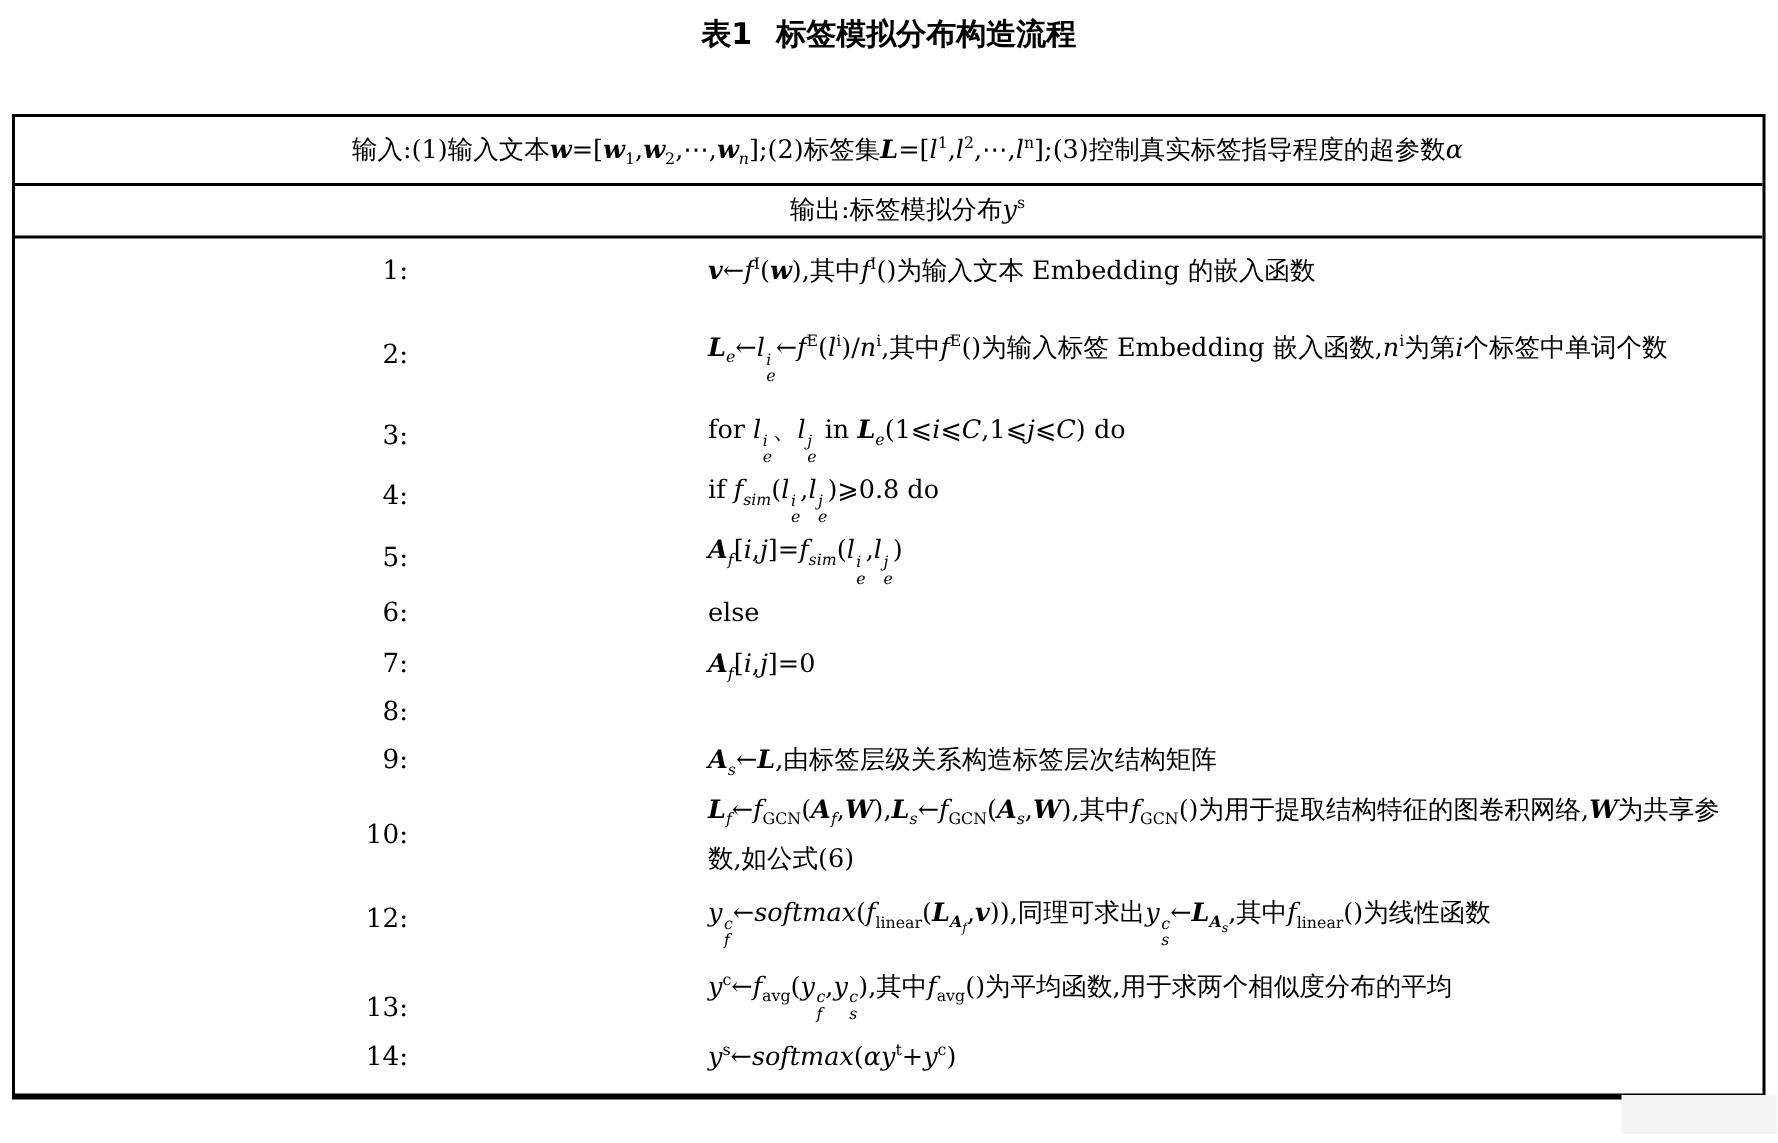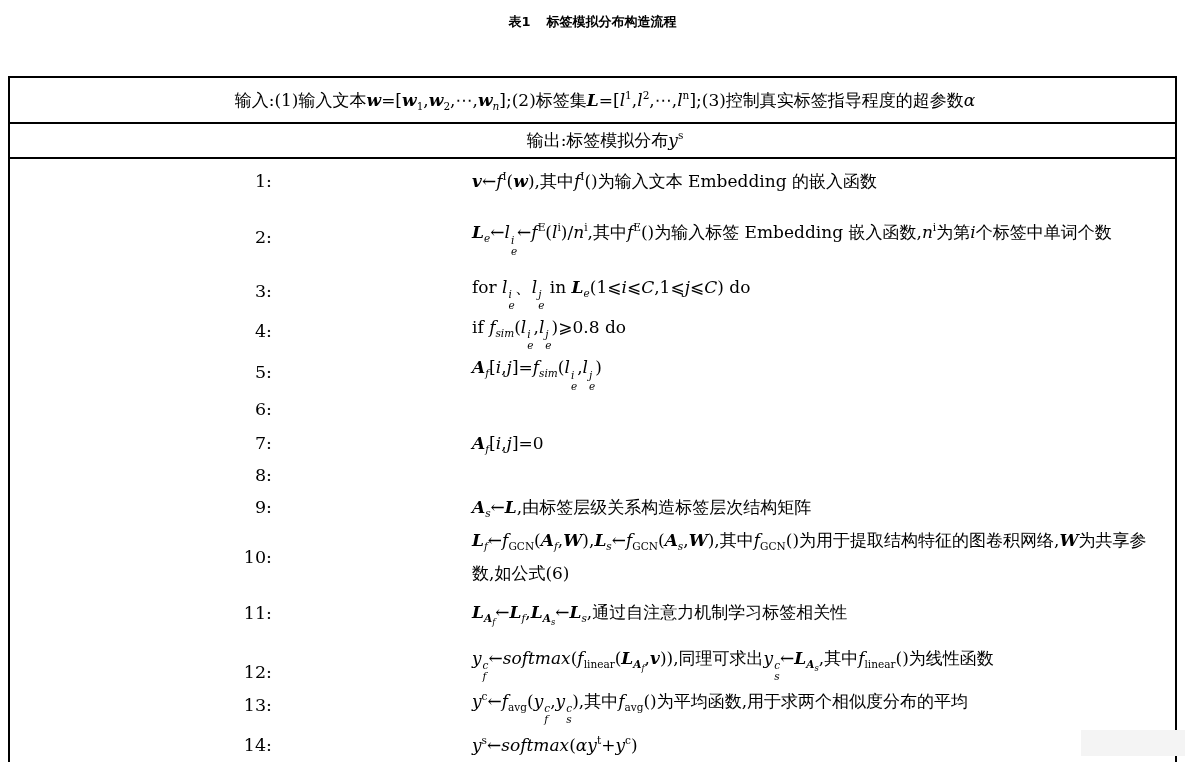--- a/index.html
+++ b/index.html
@@ -4,21 +4,21 @@
 <style>
   html,body{margin:0;padding:0;}
   body{
     width:1185px;height:762px;background:#ffffff;color:#000;
     font-family:"DejaVu Serif","Liberation Serif",serif;
     position:relative;overflow:hidden;
   }
   .titles{text-align:center;padding-top:10px;}
   .ttl-zh{
     font-family:"DejaVu Sans","Liberation Sans",sans-serif;
-    font-weight:bold;font-size:13px;line-height:24px;
+    font-weight:bold;font-size:20px;line-height:24px;
   }
   .ttl-zh .lbl{margin-right:16px;}
   .ttl-en{font-size:18px;line-height:24px;margin-top:4px;}
   .ttl-en .lbl{font-weight:bold;margin-right:14px;}
 
   .tbl{
     position:absolute;left:8px;top:76px;width:1169px;box-sizing:border-box;
     border:2px solid #000;border-bottom-width:4px;background:#fff;
   }
   .hrow{
@@ -132,46 +132,43 @@
               <span>i</span>
               <span>e</span>
             </span>,<i>l</i><span class="st">
               <span>j</span>
               <span>e</span>
             </span>)</div>
         </div>
       </div>
       <div class="row">
         <div class="num">6:</div>
+        <div class="ct">
+          <div class="ctin">else</div>
+        </div>
       </div>
       <div class="row">
         <div class="num">7:</div>
         <div class="ct">
           <div class="ctin"><b class="v">A</b><sub class="i">f</sub>[<i>i</i>,<i>j</i>]=0</div>
         </div>
       </div>
       <div class="row">
         <div class="num">8:</div>
       </div>
       <div class="row">
         <div class="num">9:</div>
         <div class="ct">
           <div class="ctin"><b class="v">A</b><sub class="i">s</sub>←<b class="v">L</b>,由标签层级关系构造标签层次结构矩阵</div>
         </div>
       </div>
       <div class="row">
         <div class="num">10:</div>
         <div class="ct">
           <div class="ctin"><b class="v">L</b><sub class="i">f</sub>←<i>f</i><sub>GCN</sub>(<b class="v">A</b><sub class="i">f</sub>,<b class="v">W</b>),<b class="v">L</b><sub class="i">s</sub>←<i>f</i><sub>GCN</sub>(<b class="v">A</b><sub class="i">s</sub>,<b class="v">W</b>),其中<i>f</i><sub>GCN</sub>()为用于提取结构特征的图卷积网络,<b class="v">W</b>为共享参数,如公式(6)</div>
-        </div>
-      </div>
-      <div class="row">
-        <div class="num">11:</div>
-        <div class="ct">
-          <div class="ctin"><b class="v">L</b><sub class="i"><b>A</b><sub>f</sub></sub>←<b class="v">L</b><sub class="i">f</sub>,<b class="v">L</b><sub class="i"><b>A</b><sub>s</sub></sub>←<b class="v">L</b><sub class="i">s</sub>,通过自注意力机制学习标签相关性</div>
         </div>
       </div>
       <div class="row">
         <div class="num">12:</div>
         <div class="ct">
           <div class="ctin"><i>y</i><span class="st">
               <span>c</span>
               <span>f</span>
             </span>←<i>softmax</i>(<i>f</i><sub>linear</sub>(<b class="v">L</b><sub class="i"><b>A</b><sub>f</sub></sub>,<b class="v">v</b>)),同理可求出<i>y</i><span class="st">
               <span>c</span>

